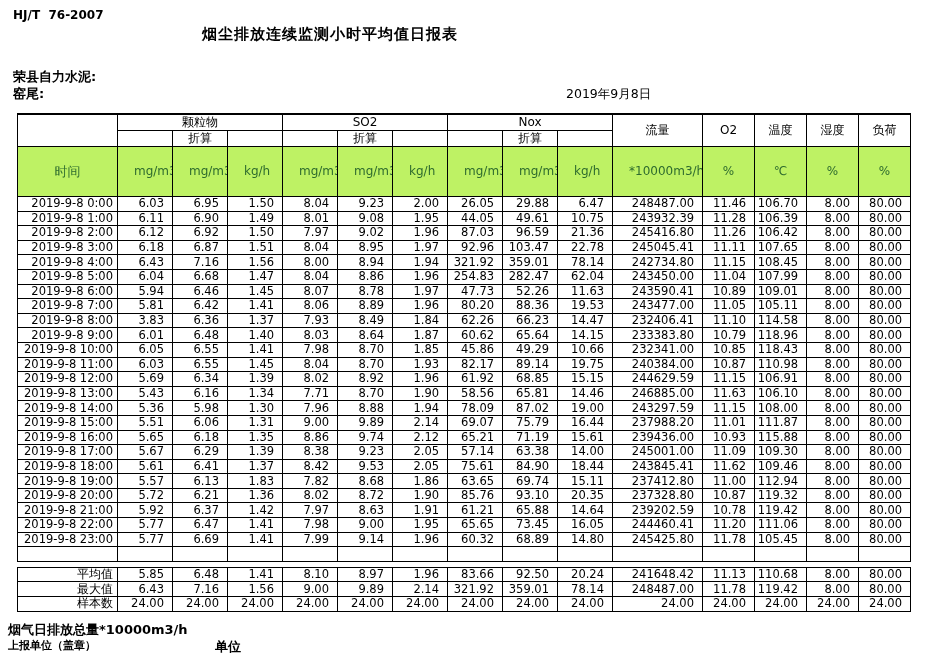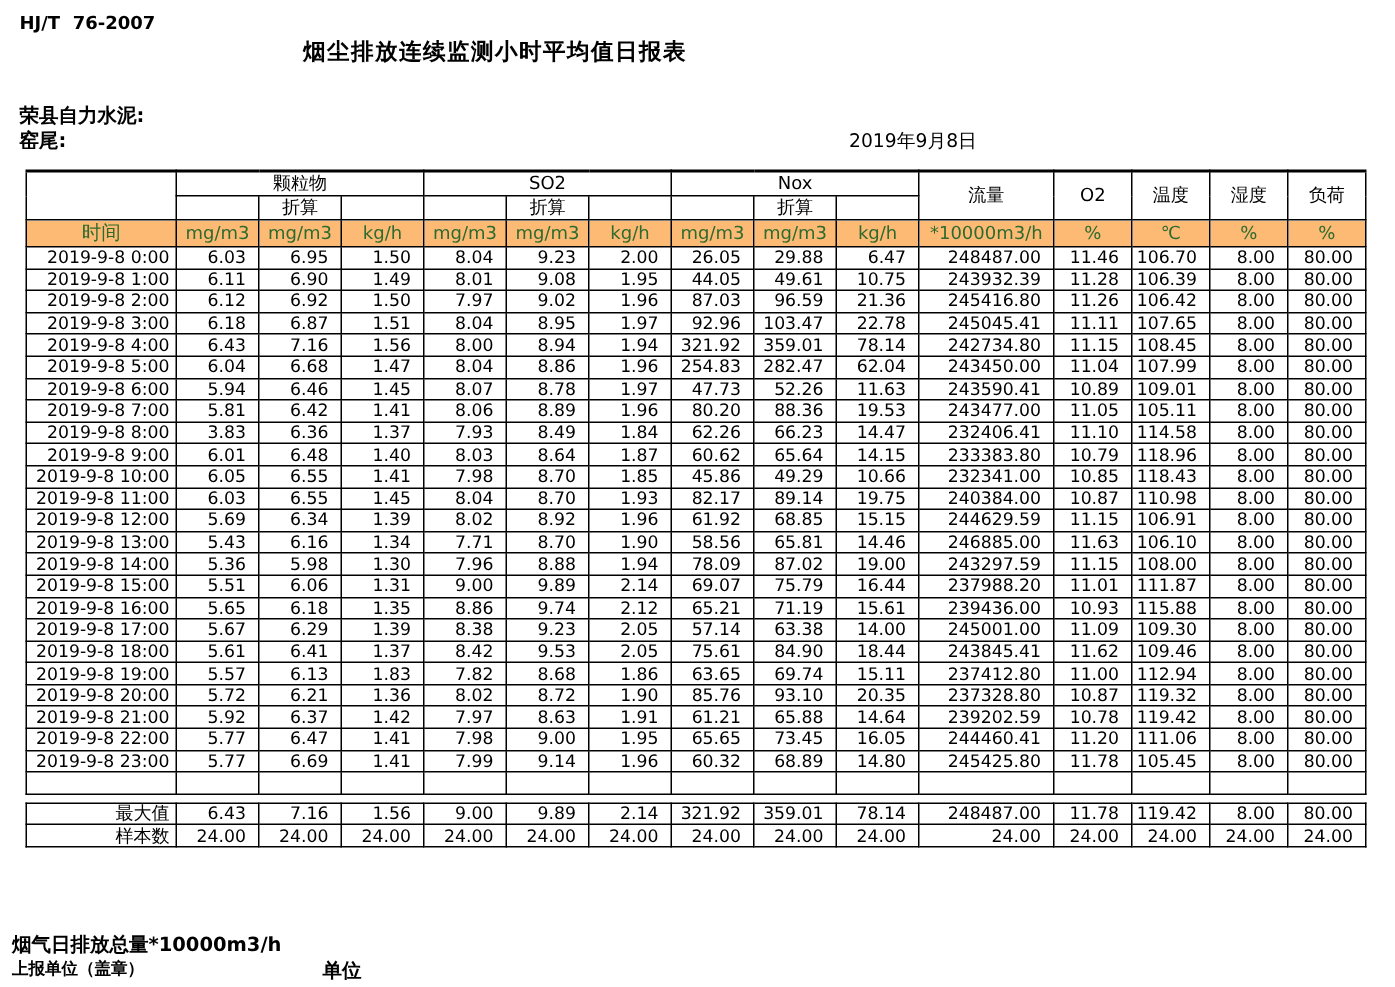--- a/index.html
+++ b/index.html
@@ -14,22 +14,22 @@
   .date{position:absolute;top:86px;left:566px;font-size:12.5px;}
 
   .tablewrap{position:absolute;top:113px;left:17px;}
   table{border-collapse:collapse;table-layout:fixed;width:893px;}
   td{border:1px solid #000;font-size:11.5px;height:13.6px;line-height:13px;
      padding:0 8px 0 0;text-align:right;overflow:hidden;white-space:nowrap;}
   #main-table{border-top:2px solid #000000;}
   #summary-table{margin-top:5px;}
 
   tr.h1 td,tr.h2 td{height:15px;text-align:center;padding:0;font-size:12px;}
-  tr.h3 td{height:17px;text-align:center;padding:0;font-size:12px;
-           background:#fdba74;color:#2E6B2E;}
+  tr.h3 td{height:17px;text-align:center;padding:16px;font-size:12px;
+           background:#bef264;color:#2E6B2E;}
   tr.h3 td.time-h{font-size:13px;}
 
   td.time-cell{padding-right:4px;font-size:11.5px;}
   td.sum-label{padding-right:4px;font-size:12px;}
   td.total-cell{text-align:left;padding:0;overflow:visible;}
   td.total-cell span{display:inline-block;margin-left:-13px;text-decoration:underline;
                      font-size:12px;white-space:nowrap;}
 
   .flue-total{position:absolute;top:621px;left:8px;font-weight:bold;font-size:13px;}
   .report-unit{position:absolute;top:638px;left:8px;font-weight:bold;font-size:11px;}
@@ -546,20 +546,37 @@
         <col style="width:55px">
         <col style="width:55px">
       <col style="width:90px">
       <col style="width:52px">
         <col style="width:52px">
         <col style="width:52px">
         <col style="width:52px">
     </colgroup>
     <tbody id="summary-body">
         <tr>
+          <td class="sum-label">平均值</td>
+          <td>5.85</td>
+          <td>6.48</td>
+          <td>1.41</td>
+          <td>8.10</td>
+          <td>8.97</td>
+          <td>1.96</td>
+          <td>83.66</td>
+          <td>92.50</td>
+          <td>20.24</td>
+          <td>241648.42</td>
+          <td>11.13</td>
+          <td>110.68</td>
+          <td>8.00</td>
+          <td>80.00</td>
+        </tr>
+        <tr>
           <td class="sum-label">最大值</td>
           <td>6.43</td>
           <td>7.16</td>
           <td>1.56</td>
           <td>9.00</td>
           <td>9.89</td>
           <td>2.14</td>
           <td>321.92</td>
           <td>359.01</td>
           <td>78.14</td>

